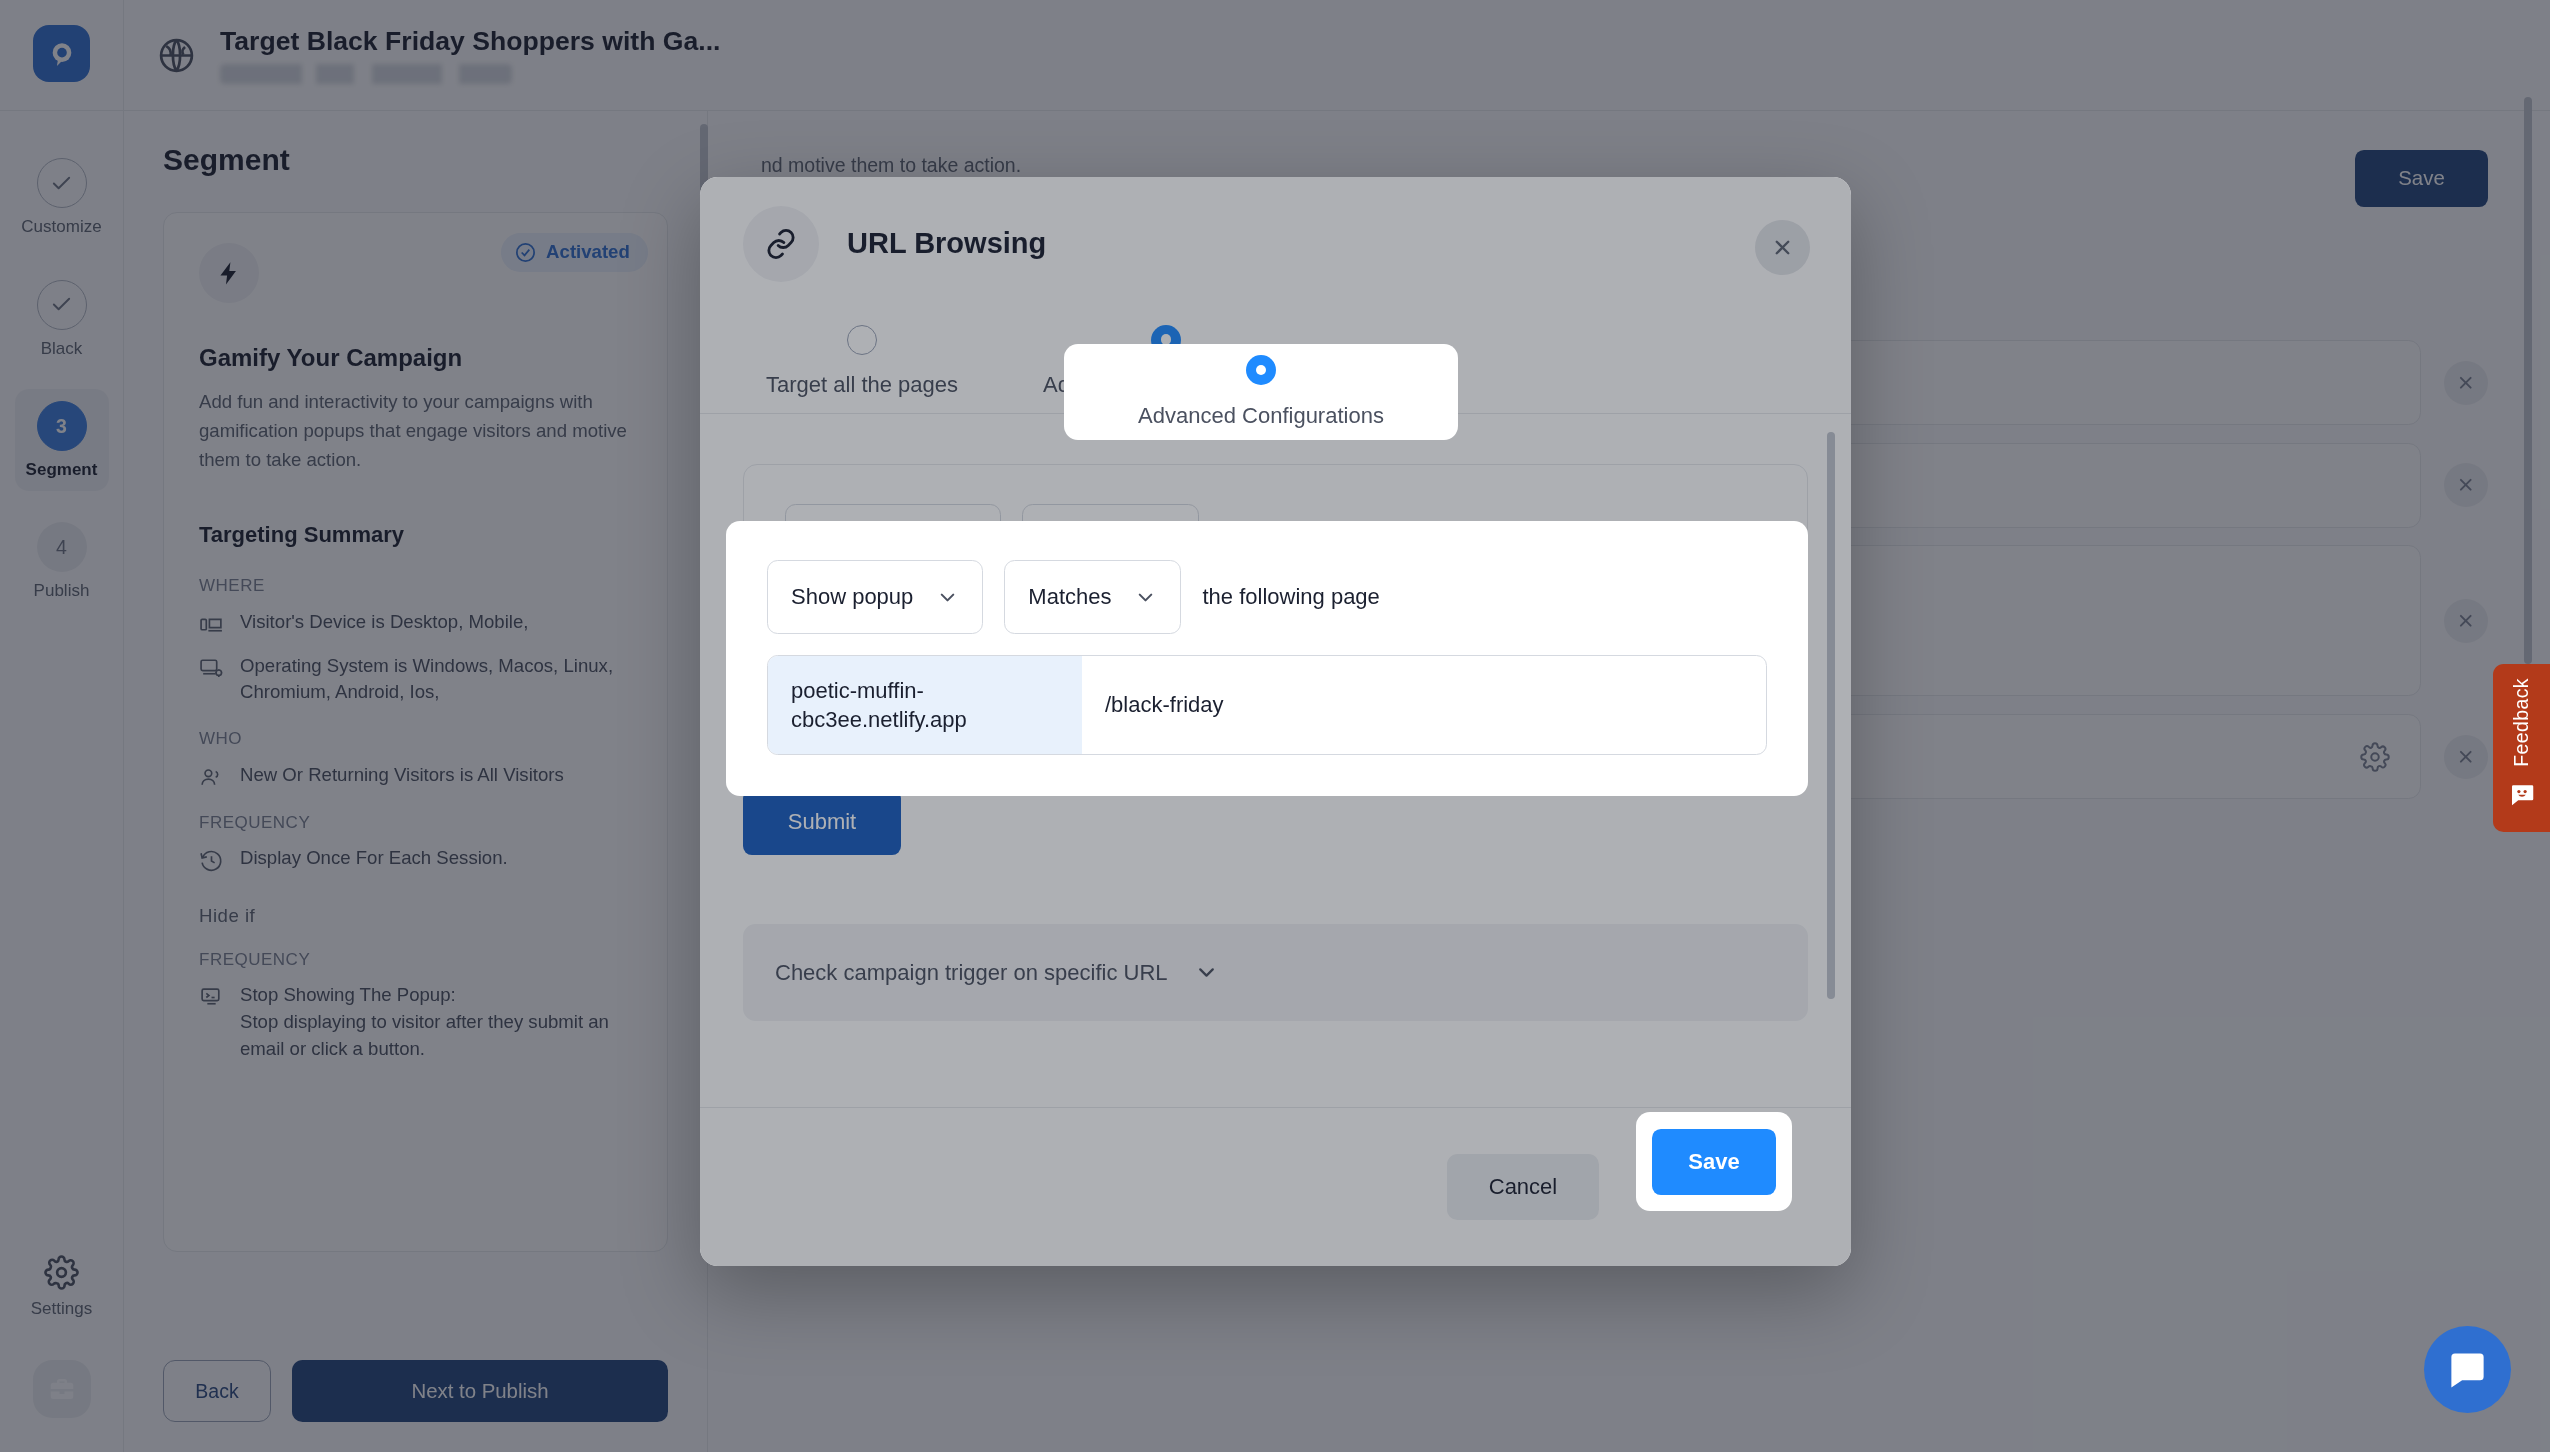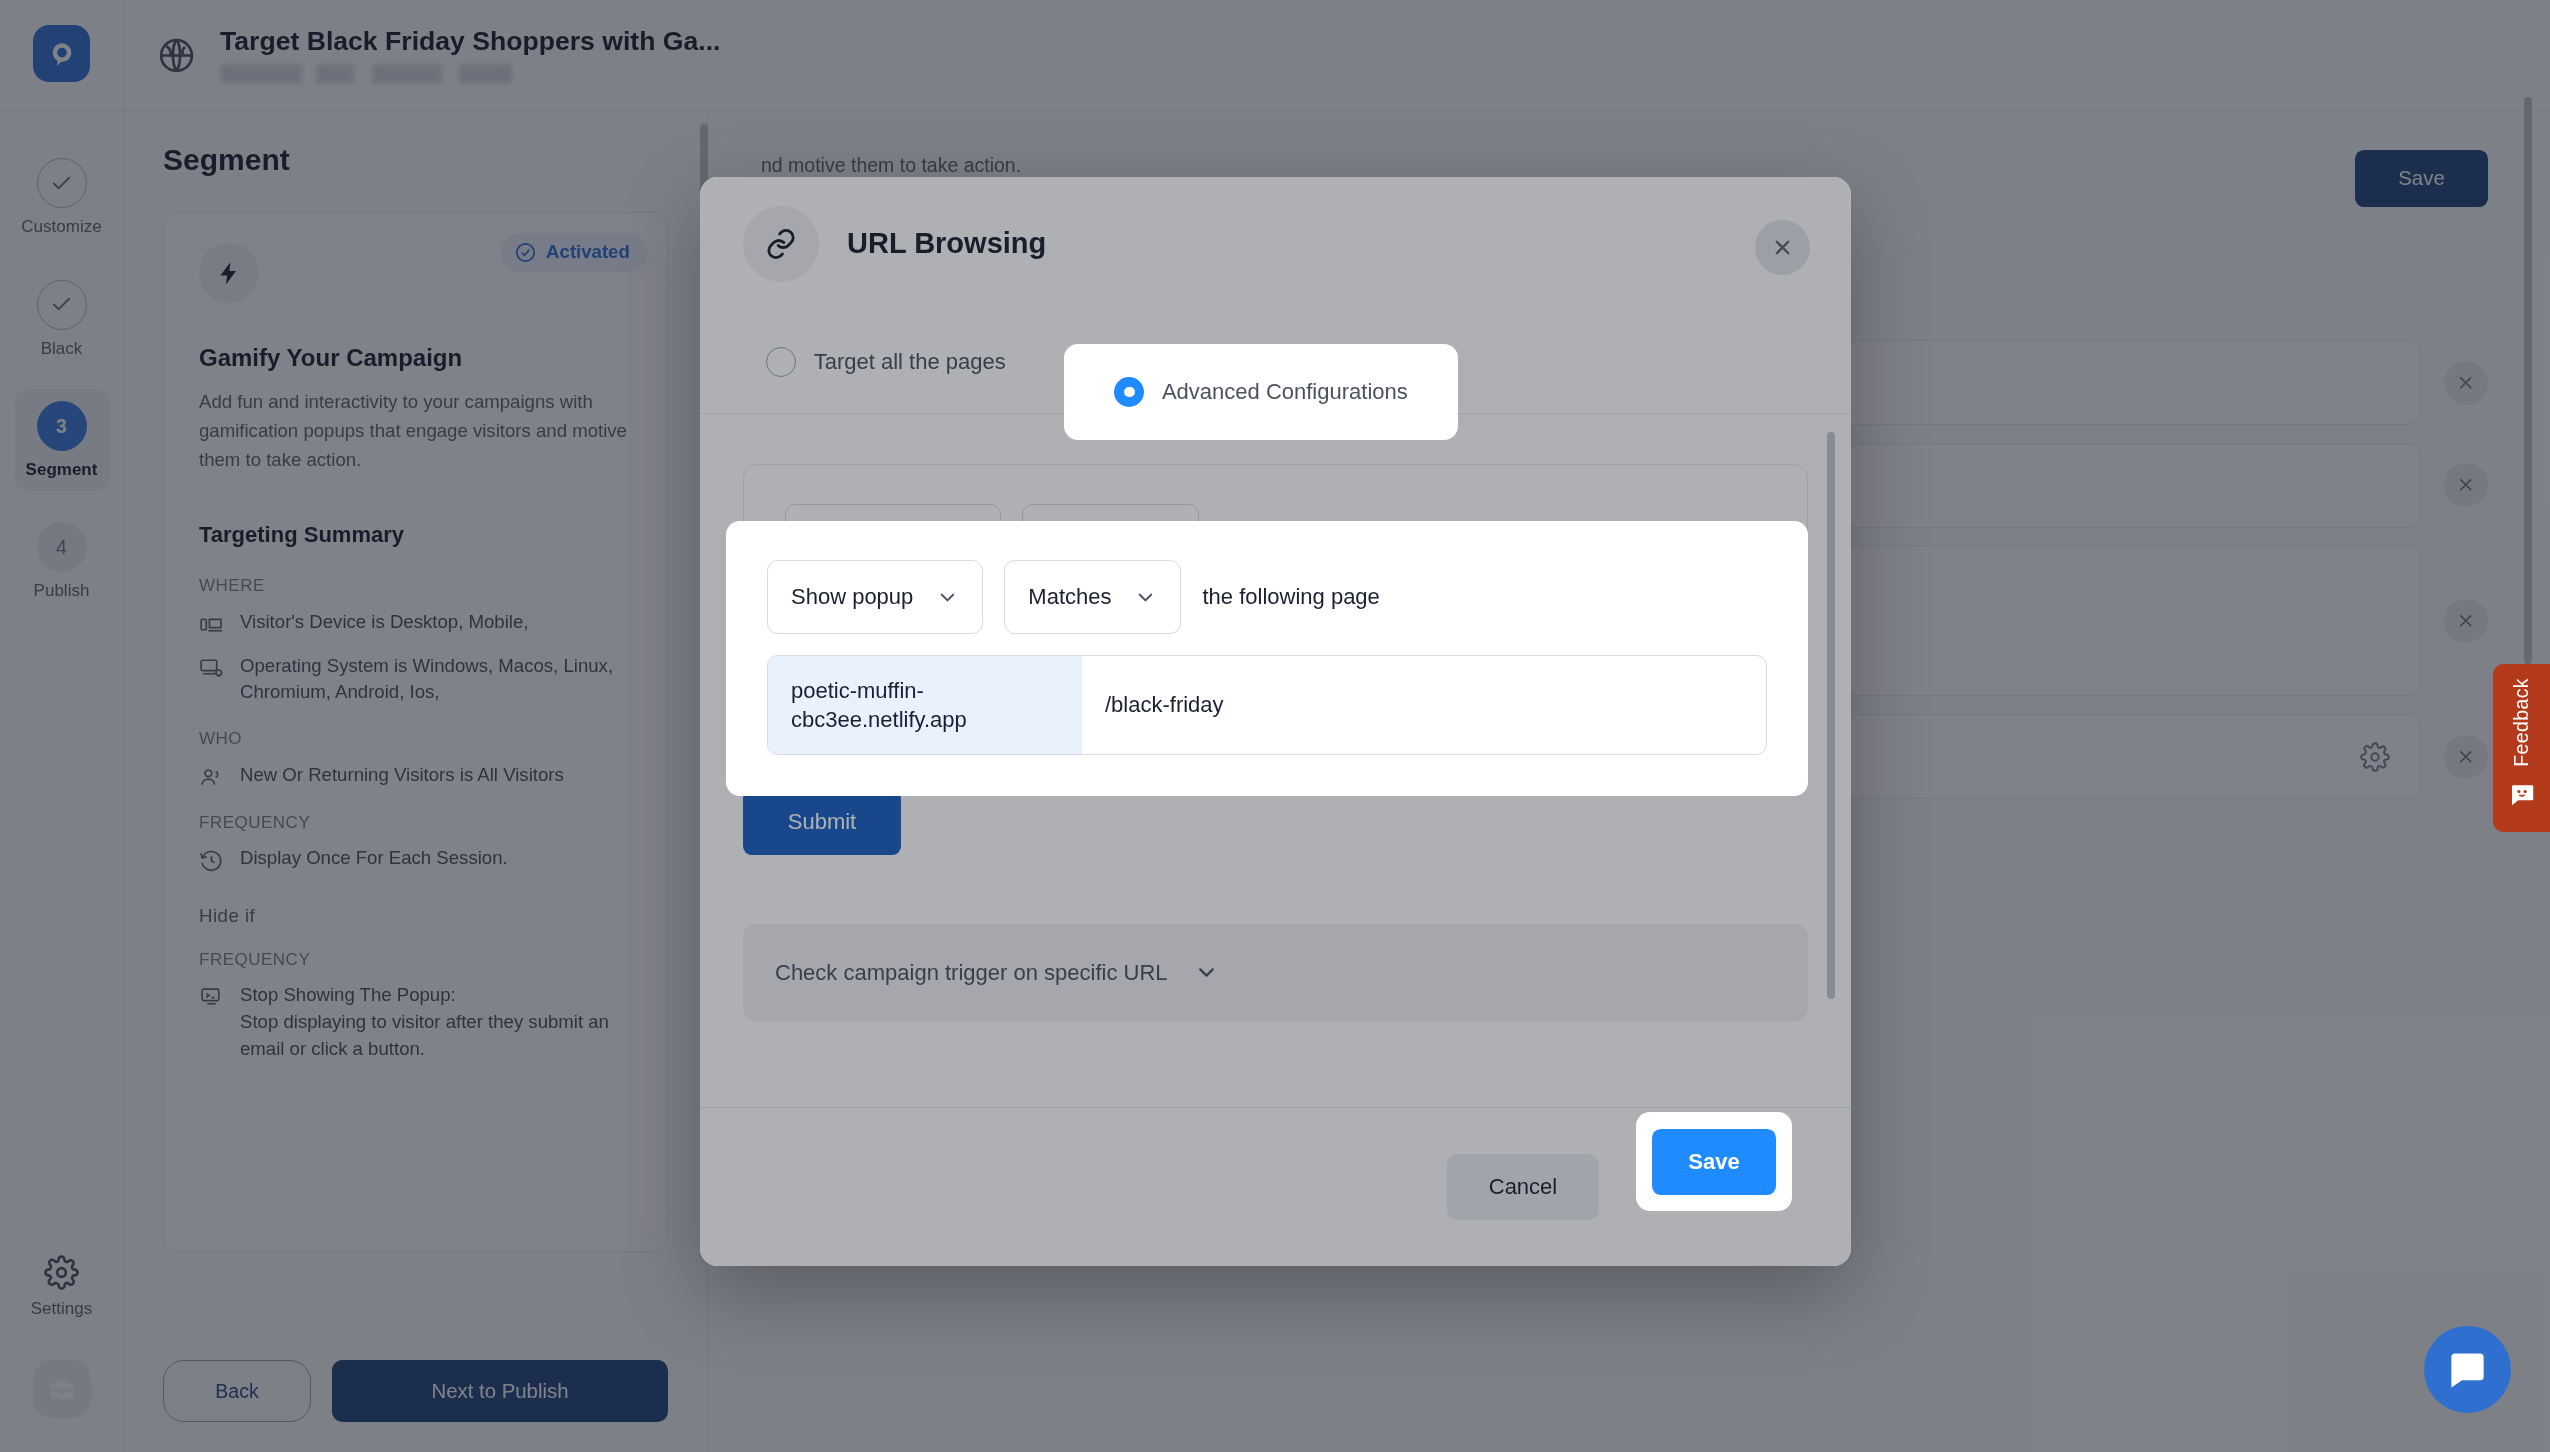--- a/index.html
+++ b/index.html
@@ -71,21 +71,21 @@
   .bolt svg { width:26.6px; height:26.6px; }
   .card h3 { font-size:24px; font-weight:700; color:#1b2030; margin-bottom:16px; }
   .card p.desc { font-size:18.6px; line-height:1.55; color:#5d6472; margin-bottom:48px; }
   .card h4 { font-size:22px; font-weight:700; color:#1b2030; margin-bottom:28px; }
   .sec-label { font-size:17px; letter-spacing:0.5px; color:#7b8292; margin:23px 0 12.4px; }
   .sum-row { display:flex; gap:16px; align-items:flex-start; margin-bottom:16px; }
   .sum-row svg { width:25px; height:25px; flex:none; margin-top:2.7px; color:#5d6472; }
   .sum-row span { font-size:18.6px; line-height:1.45; color:#4b5160; }
   .panel-actions { position:absolute; left:39px; right:39px; bottom:30px;
                    display:flex; gap:21px; }
-  .btn-back { width:148px; height:62px; border:0.9px solid #9aa3b6; border-radius:21px;
+  .btn-back { width:108px; height:62px; border:0.9px solid #9aa3b6; border-radius:12px;
               background:transparent; color:#2c4a80; font-size:19.5px; }
   .btn-next { flex:1; height:62px; border:none; border-radius:10.6px;
               background:#22457d; color:#fff; font-size:20.4px; }
 
   
   .main { position:absolute; left:708px; top:111px; right:0; bottom:0;
           background:#fbfbfc; overflow:hidden; }
   .main-inner { padding:39px 62px 0 53px; }
   .main-head { display:flex; justify-content:space-between; align-items:flex-start; }
   .main-head p { font-size:19.5px; color:#5d6472; line-height:1.55; max-width:956px; }
@@ -141,21 +141,21 @@
   .url-icon svg { width:34px; height:34px; color:#1b2030; }
   .modal-title { font-size:29px; font-weight:600; color:#1b2030; }
   .modal-close { position:absolute; right:41px; top:43px; width:55px; height:55px;
                  border-radius:50%; background:#e4e6ea; display:flex;
                  align-items:center; justify-content:center; color:#5d6472; }
   .modal-close svg { width:23px; height:23px; }
 
   .radio-row { height:104px; display:flex; align-items:center; padding:0 43px; gap:0;
                border-bottom:0.9px solid #e6e8ec; }
   .radio-item { display:flex; align-items:center; gap:17.7px; font-size:22px; color:#4b5160;
-                padding:0 23px; }
+                padding:0 23px;flex-direction:column; }
   .rdo { width:30px; height:30px; border-radius:50%; border:1.8px solid #9aa3b6; flex:none; }
   .rdo.sel { border:none; background:#1f8bff; position:relative; }
   .rdo.sel::after { content:""; position:absolute; left:9.7px; top:9.7px; width:10.6px; height:10.6px;
                     border-radius:50%; background:#fff; }
 
   .modal-body { flex:1; position:relative; padding:0 43px; overflow:hidden; }
   .cfg-card { margin-top:50px; border:0.9px solid #e6e8ec; border-radius:14px; background:#fff;
               padding:39px 41px 41px; }
   .cfg-row { display:flex; align-items:center; gap:21px; }
   .sel-box { border:0.9px solid #d5d9e0; border-radius:10.6px; background:#fff;

